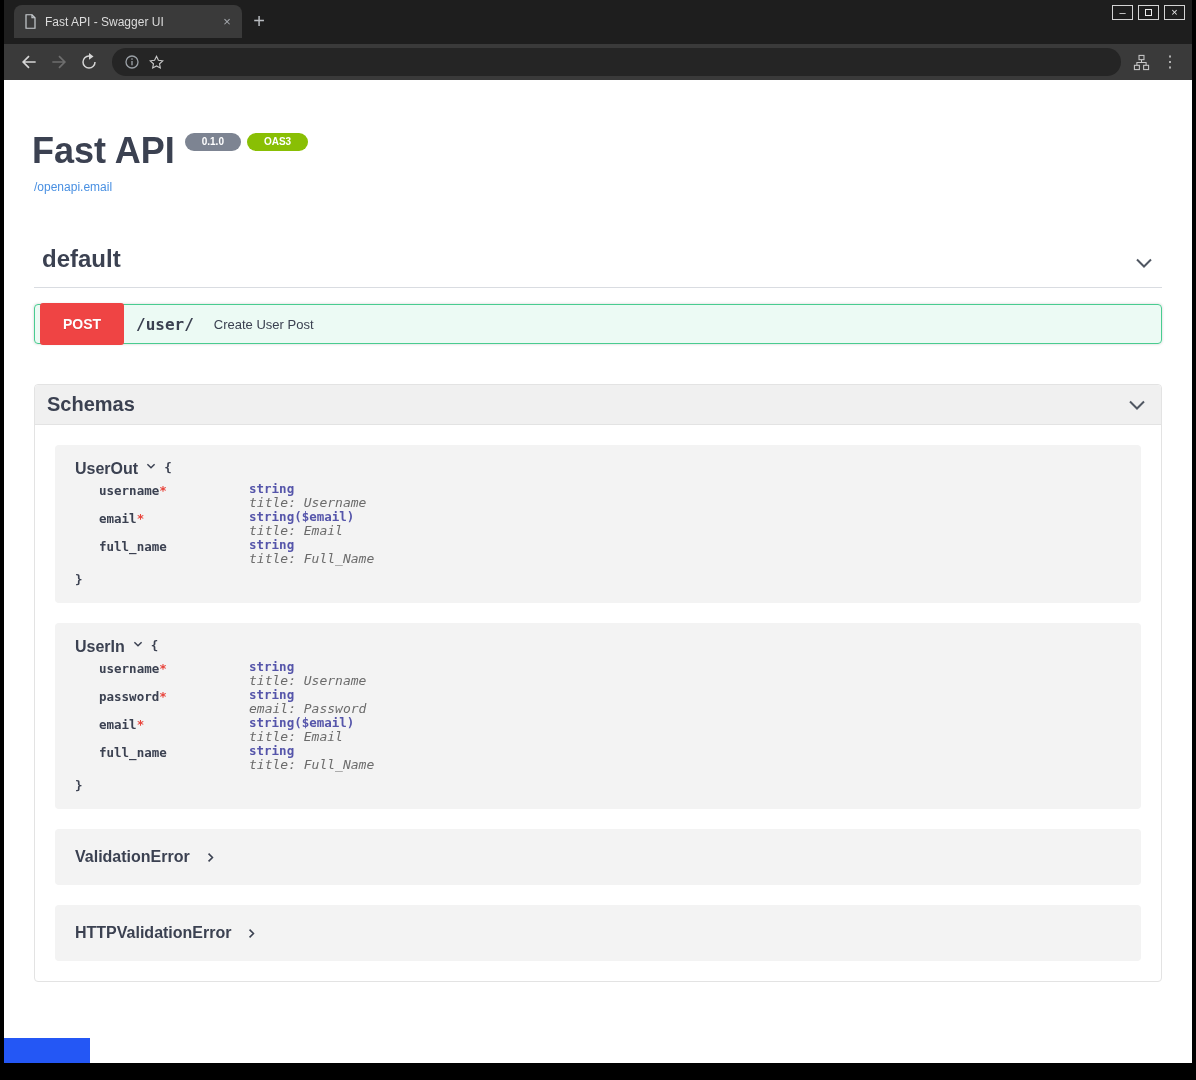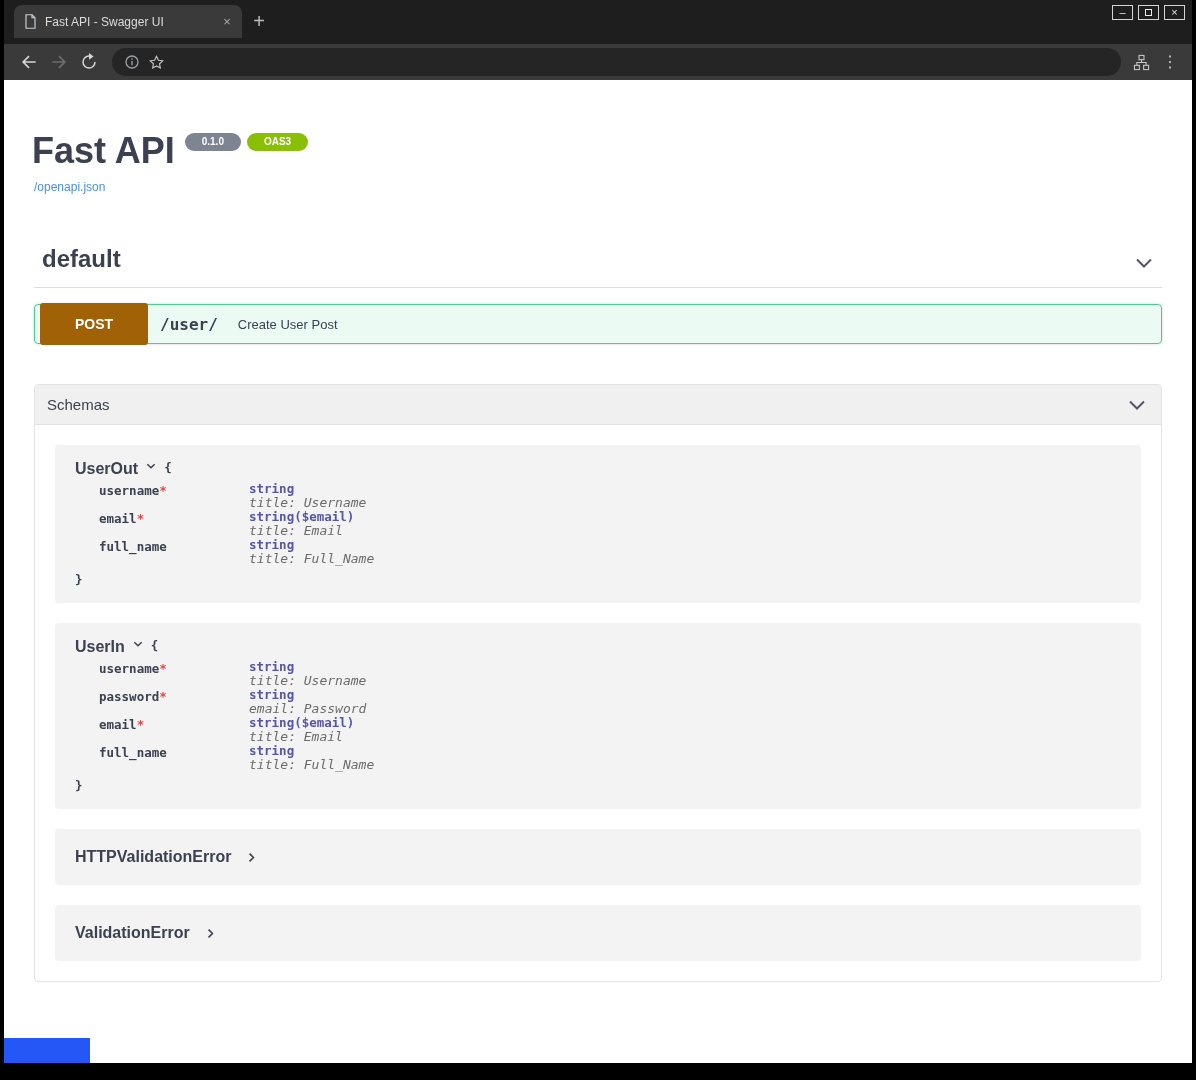--- a/index.html
+++ b/index.html
@@ -34,27 +34,27 @@
   .api-title { font-size:36px; font-weight:700; color:#3b4151; display:flex; align-items:flex-start; line-height:42px; }
   .badge { display:inline-block; font-size:10px; font-weight:700; color:#fff; border-radius:57px; padding:3px 17px; line-height:12px; }
   .badge.version { background:#7d8492; margin-left:10px; margin-top:3px; }
   .badge.oas { background:#89bf04; margin-left:6px; margin-top:3px; }
   .spec-link { display:inline-block; margin-top:8px; margin-left:2px; font-size:12px; color:#4990e2; text-decoration:none; cursor:pointer; }
 
   .section-default { margin:50px 30px 16px; border-bottom:1px solid #d9dce1; display:flex; align-items:flex-end; justify-content:space-between; padding:0 8px 14px; cursor:pointer; }
   .section-default h2 { font-size:24px; color:#3b4151; font-weight:700; }
 
   .opblock { margin:12px 30px 0; border:1px solid #49cc90; background:rgba(73,204,144,.1); border-radius:4px; box-shadow:0 0 3px rgba(0,0,0,.19); display:flex; align-items:center; padding:5px; height:40px; cursor:pointer; }
-  .method { background:#a16207; color:#fff; font-weight:700; font-size:14px; text-align:center; width:108px; padding:13px 0; border-radius:3px; flex:0 0 auto; text-shadow:0 1px 0 rgba(0,0,0,.1); }
+  .method { background:#ef4444; color:#fff; font-weight:700; font-size:14px; text-align:center; width:84px; padding:13px 0; border-radius:3px; flex:0 0 auto; text-shadow:0 1px 0 rgba(0,0,0,.1); }
   .op-path { font-family:"DejaVu Sans Mono",monospace; font-size:16px; font-weight:700; color:#3b4151; margin-left:12px; }
   .op-summary { font-size:13px; color:#3b4151; margin-left:20px; }
 
   .models { margin:40px 30px 0; border:1px solid #e3e3e3; border-radius:4px; background:#fff; }
   .models-header { height:40px; display:flex; align-items:center; justify-content:space-between; background:#f0f0f0; border-bottom:1px solid #e3e3e3; padding:0 14px 0 12px; border-radius:4px 4px 0 0; cursor:pointer; }
-  .models-header h3 { font-size:15px; color:#3b4151; font-weight:400; }
+  .models-header h3 { font-size:20px; color:#3b4151; font-weight:700; }
 
   .model-box { margin:20px; background:#f3f3f3; border-radius:4px; padding:15px 20px 15px; }
   .model-title-row { display:flex; gap:7px; cursor:pointer; }
   .model-name { font-size:16px; font-weight:700; color:#3b4151; }
   .brace { font-family:"DejaVu Sans Mono",monospace; font-size:12.5px; font-weight:700; color:#3b4151; }
   .props { padding:4px 0 4px 24px; }
   .prop-row { display:flex; }
   .prop-name { width:150px; font-family:"DejaVu Sans Mono",monospace; font-size:12.5px; font-weight:700; color:#3b4151; padding-top:1px; flex:0 0 auto; }
   .star { color:#e8453c; }
   .prop-type { font-family:"DejaVu Sans Mono",monospace; font-size:12.5px; font-weight:700; color:#5555aa; display:block; line-height:14px; }
@@ -138,21 +138,21 @@
   </div>
 
   <div class="pagebody">
 
     <div class="info">
       <div class="api-title">
         <span>Fast API</span>
         <span class="badge version">0.1.0</span>
         <span class="badge oas">OAS3</span>
       </div>
-      <a class="spec-link">/openapi.json</a>
+      <a class="spec-link">/openapi.email</a>
     </div>
 
     <div class="section-default">
       <h2>default</h2>
       <span>
         <svg width="20" height="20" viewBox="0 0 20 20">
             <path d="M3 6.5l7 7 7-7" fill="none" stroke="#505762" stroke-width="2"></path>
           </svg>
       </span>
     </div>
@@ -246,34 +246,34 @@
             <span class="prop-detail">
                 <span class="prop-type">string</span>
                 <span class="prop-title">title: Full_Name</span>
               </span>
           </div>
         </div>
         <span class="brace">}</span>
       </div>
 
       <div class="model-box collapsed">
+        <span class="model-name">ValidationError</span>
+        <span>
+          <svg width="13" height="13" viewBox="0 0 20 20">
+              <path d="M7 4l6 6-6 6" fill="none" stroke="#3b4151" stroke-width="2.4"></path>
+            </svg>
+        </span>
+      </div>
+
+      <div class="model-box collapsed">
         <span class="model-name">HTTPValidationError</span>
         <span>
           <svg width="13" height="13" viewBox="0 0 20 20">
               <path d="M7 4l6 6-6 6" fill="none" stroke="#3b4151" stroke-width="2.4"></path>
             </svg>
         </span>
       </div>
-
-      <div class="model-box collapsed">
-        <span class="model-name">ValidationError</span>
-        <span>
-          <svg width="13" height="13" viewBox="0 0 20 20">
-              <path d="M7 4l6 6-6 6" fill="none" stroke="#3b4151" stroke-width="2.4"></path>
-            </svg>
-        </span>
-      </div>
     </div>
 
   </div>
 
   <div class="status-bubble"></div>
 </div>
 
 </body></html>

